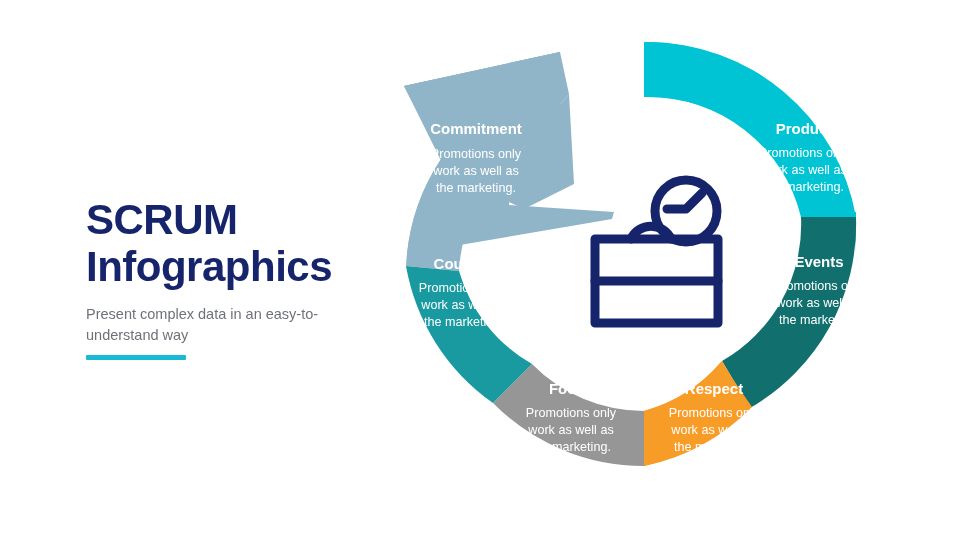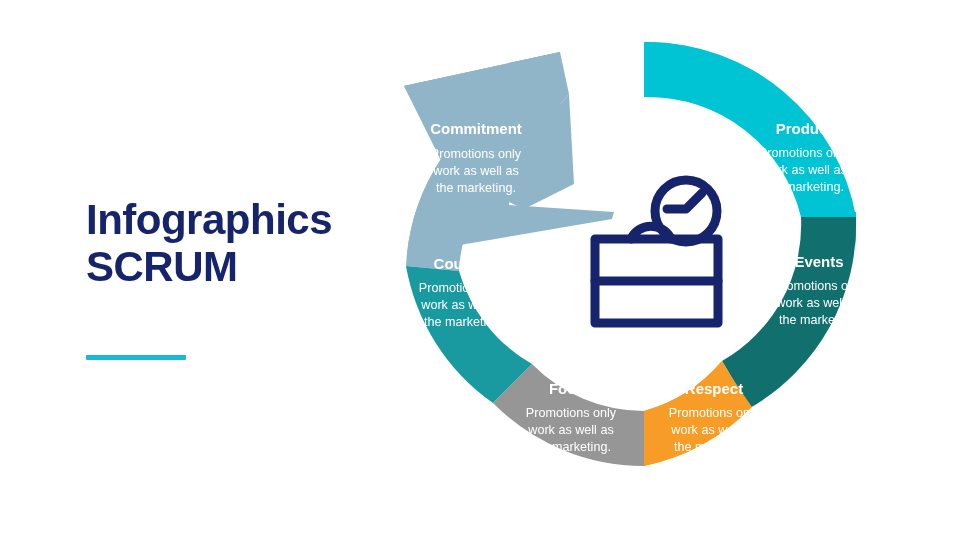--- a/index.html
+++ b/index.html
@@ -43,23 +43,24 @@
 
   .center-icon{pointer-events:none;}
 </style>
 </head>
 <body>
 
 <div id="stage">
 
   <div class="left-panel">
     <h1 class="title">
+      <span class="line">SCRUM</span>
       <span class="line">Infographics</span>
-      <span class="line">SCRUM</span>
     </h1>
+    <p class="subtitle">Present complex data in an easy-to-understand way</p>
   </div>
   <div class="accent-bar"></div>
 
   <div class="donut-wrap">
     <svg class="donut-svg" viewBox="0 0 560 500" xmlns="http://www.w3.org/2000/svg">
 
       <g>
         <path fill="#91B5C8" d="M 43 220
                  A 212 212 0 0 1 76.5 125.5
                  L 40 52

